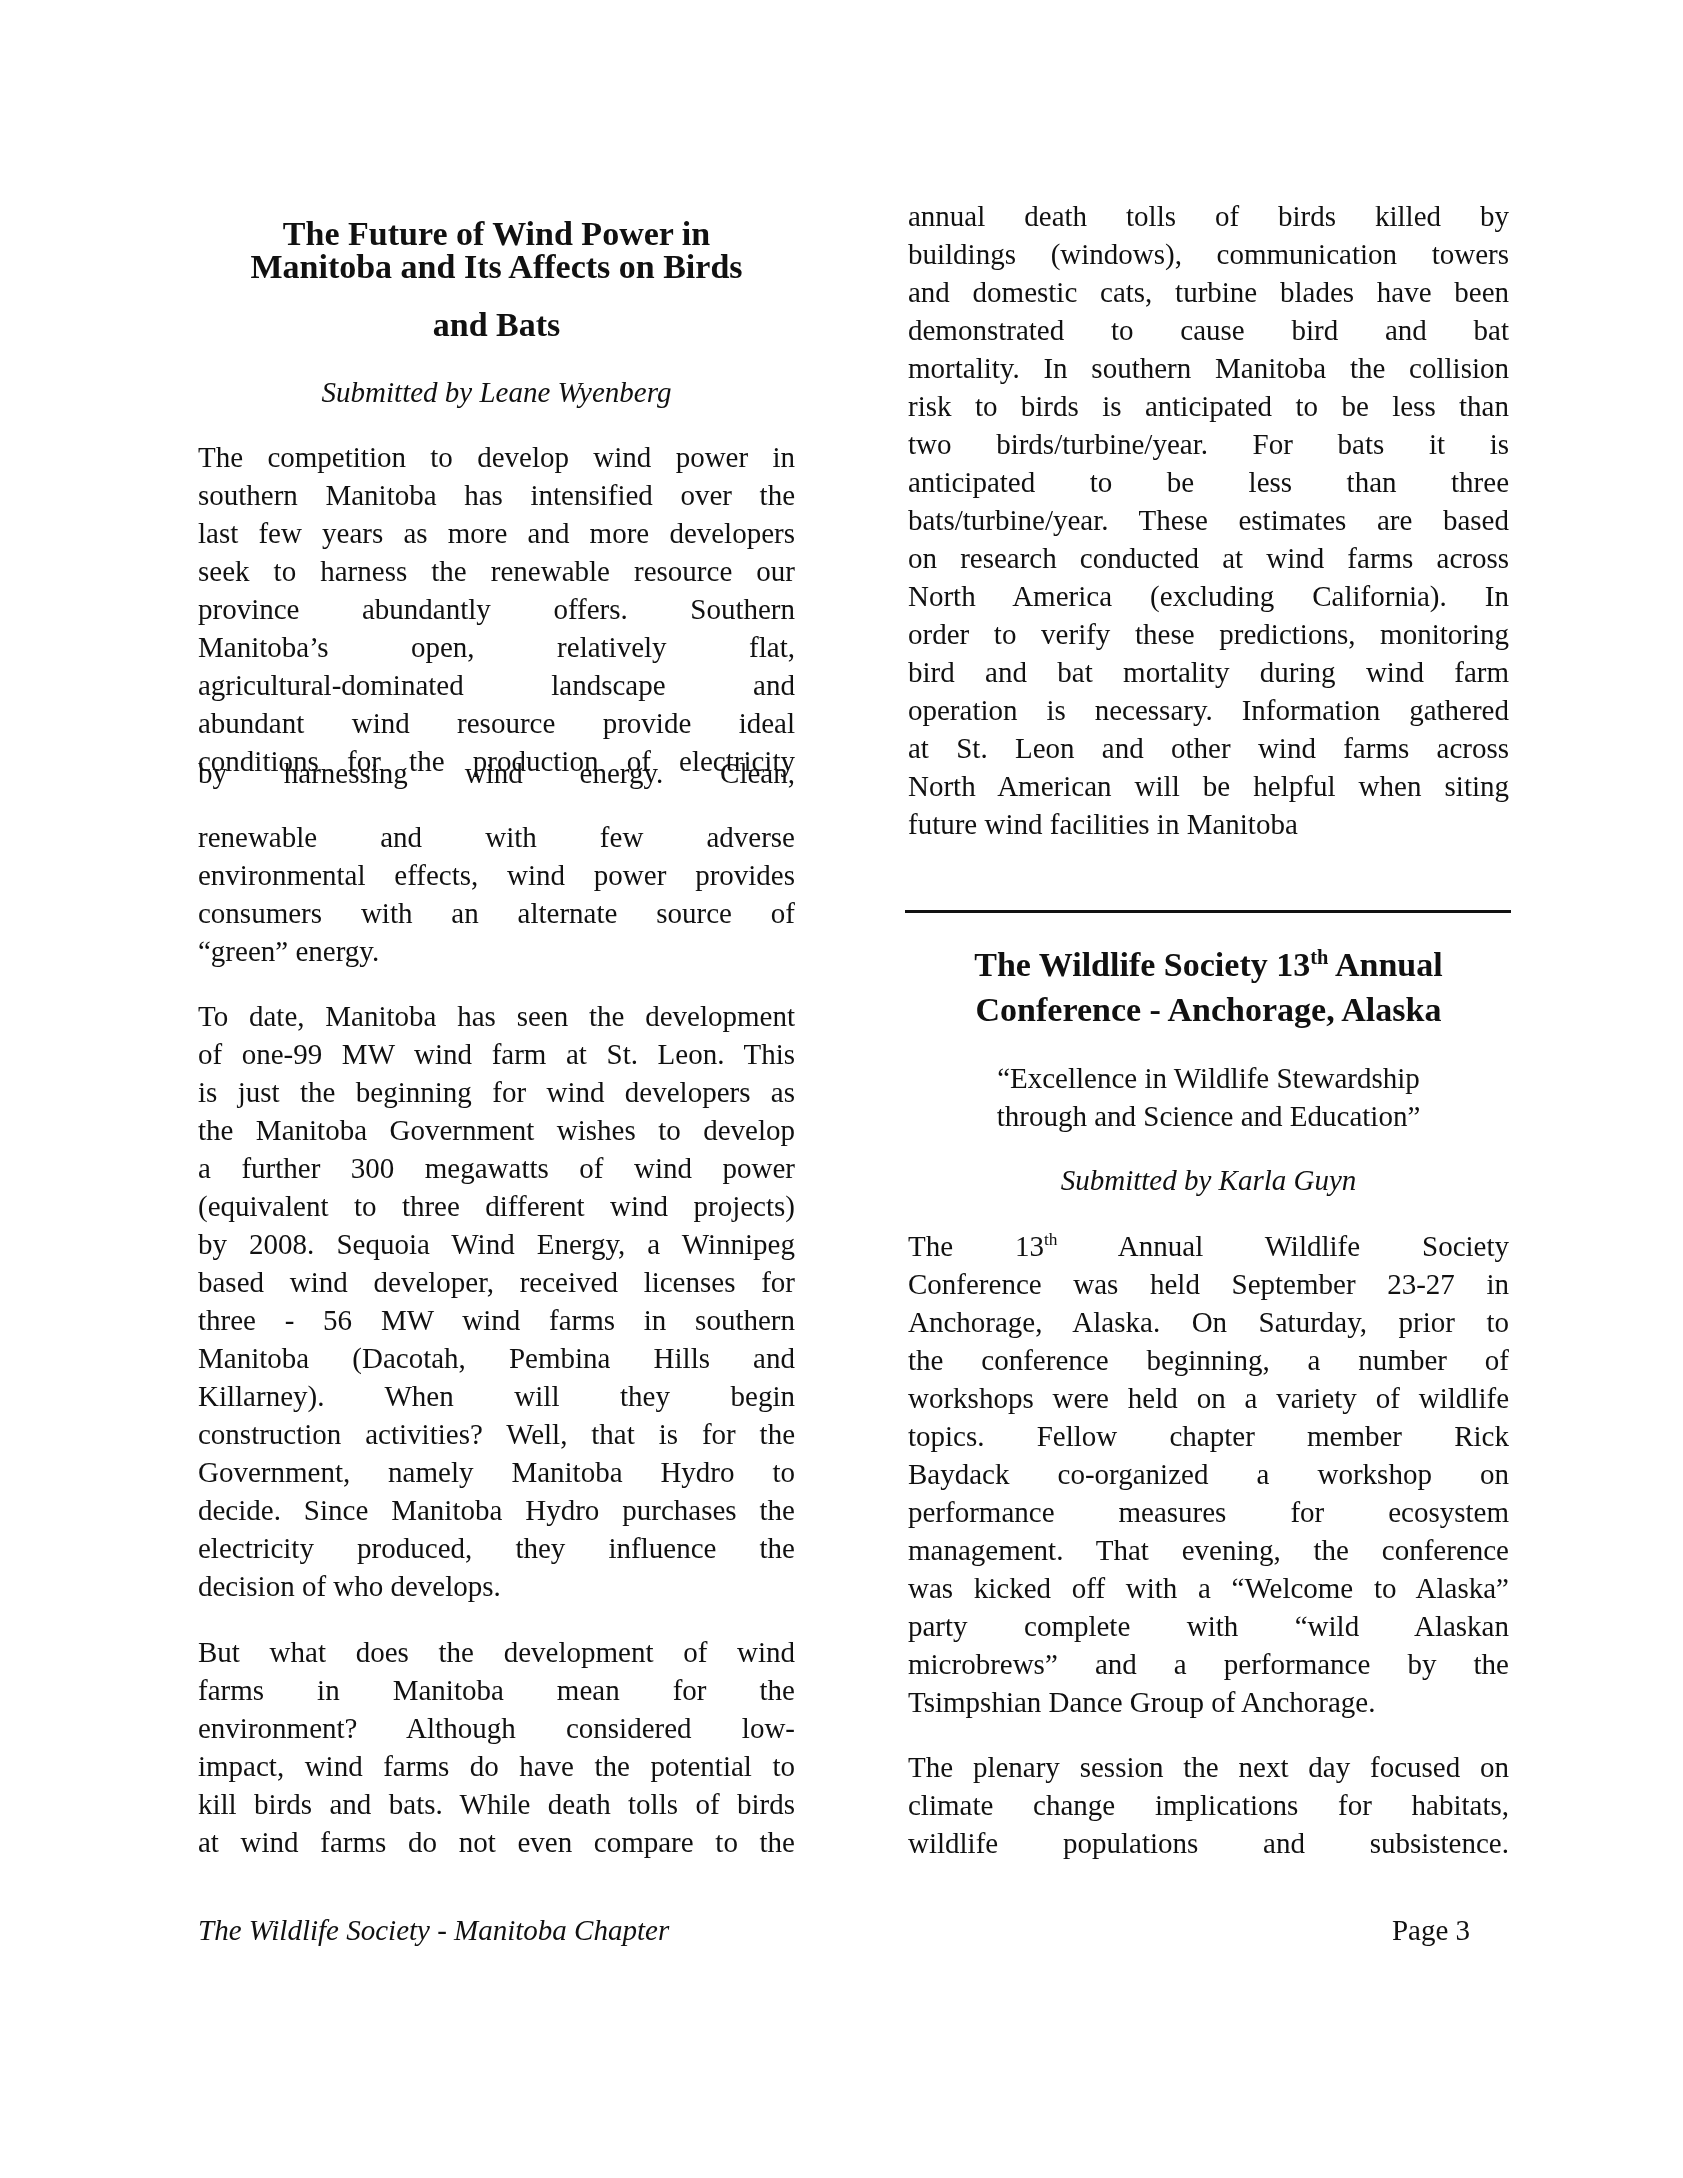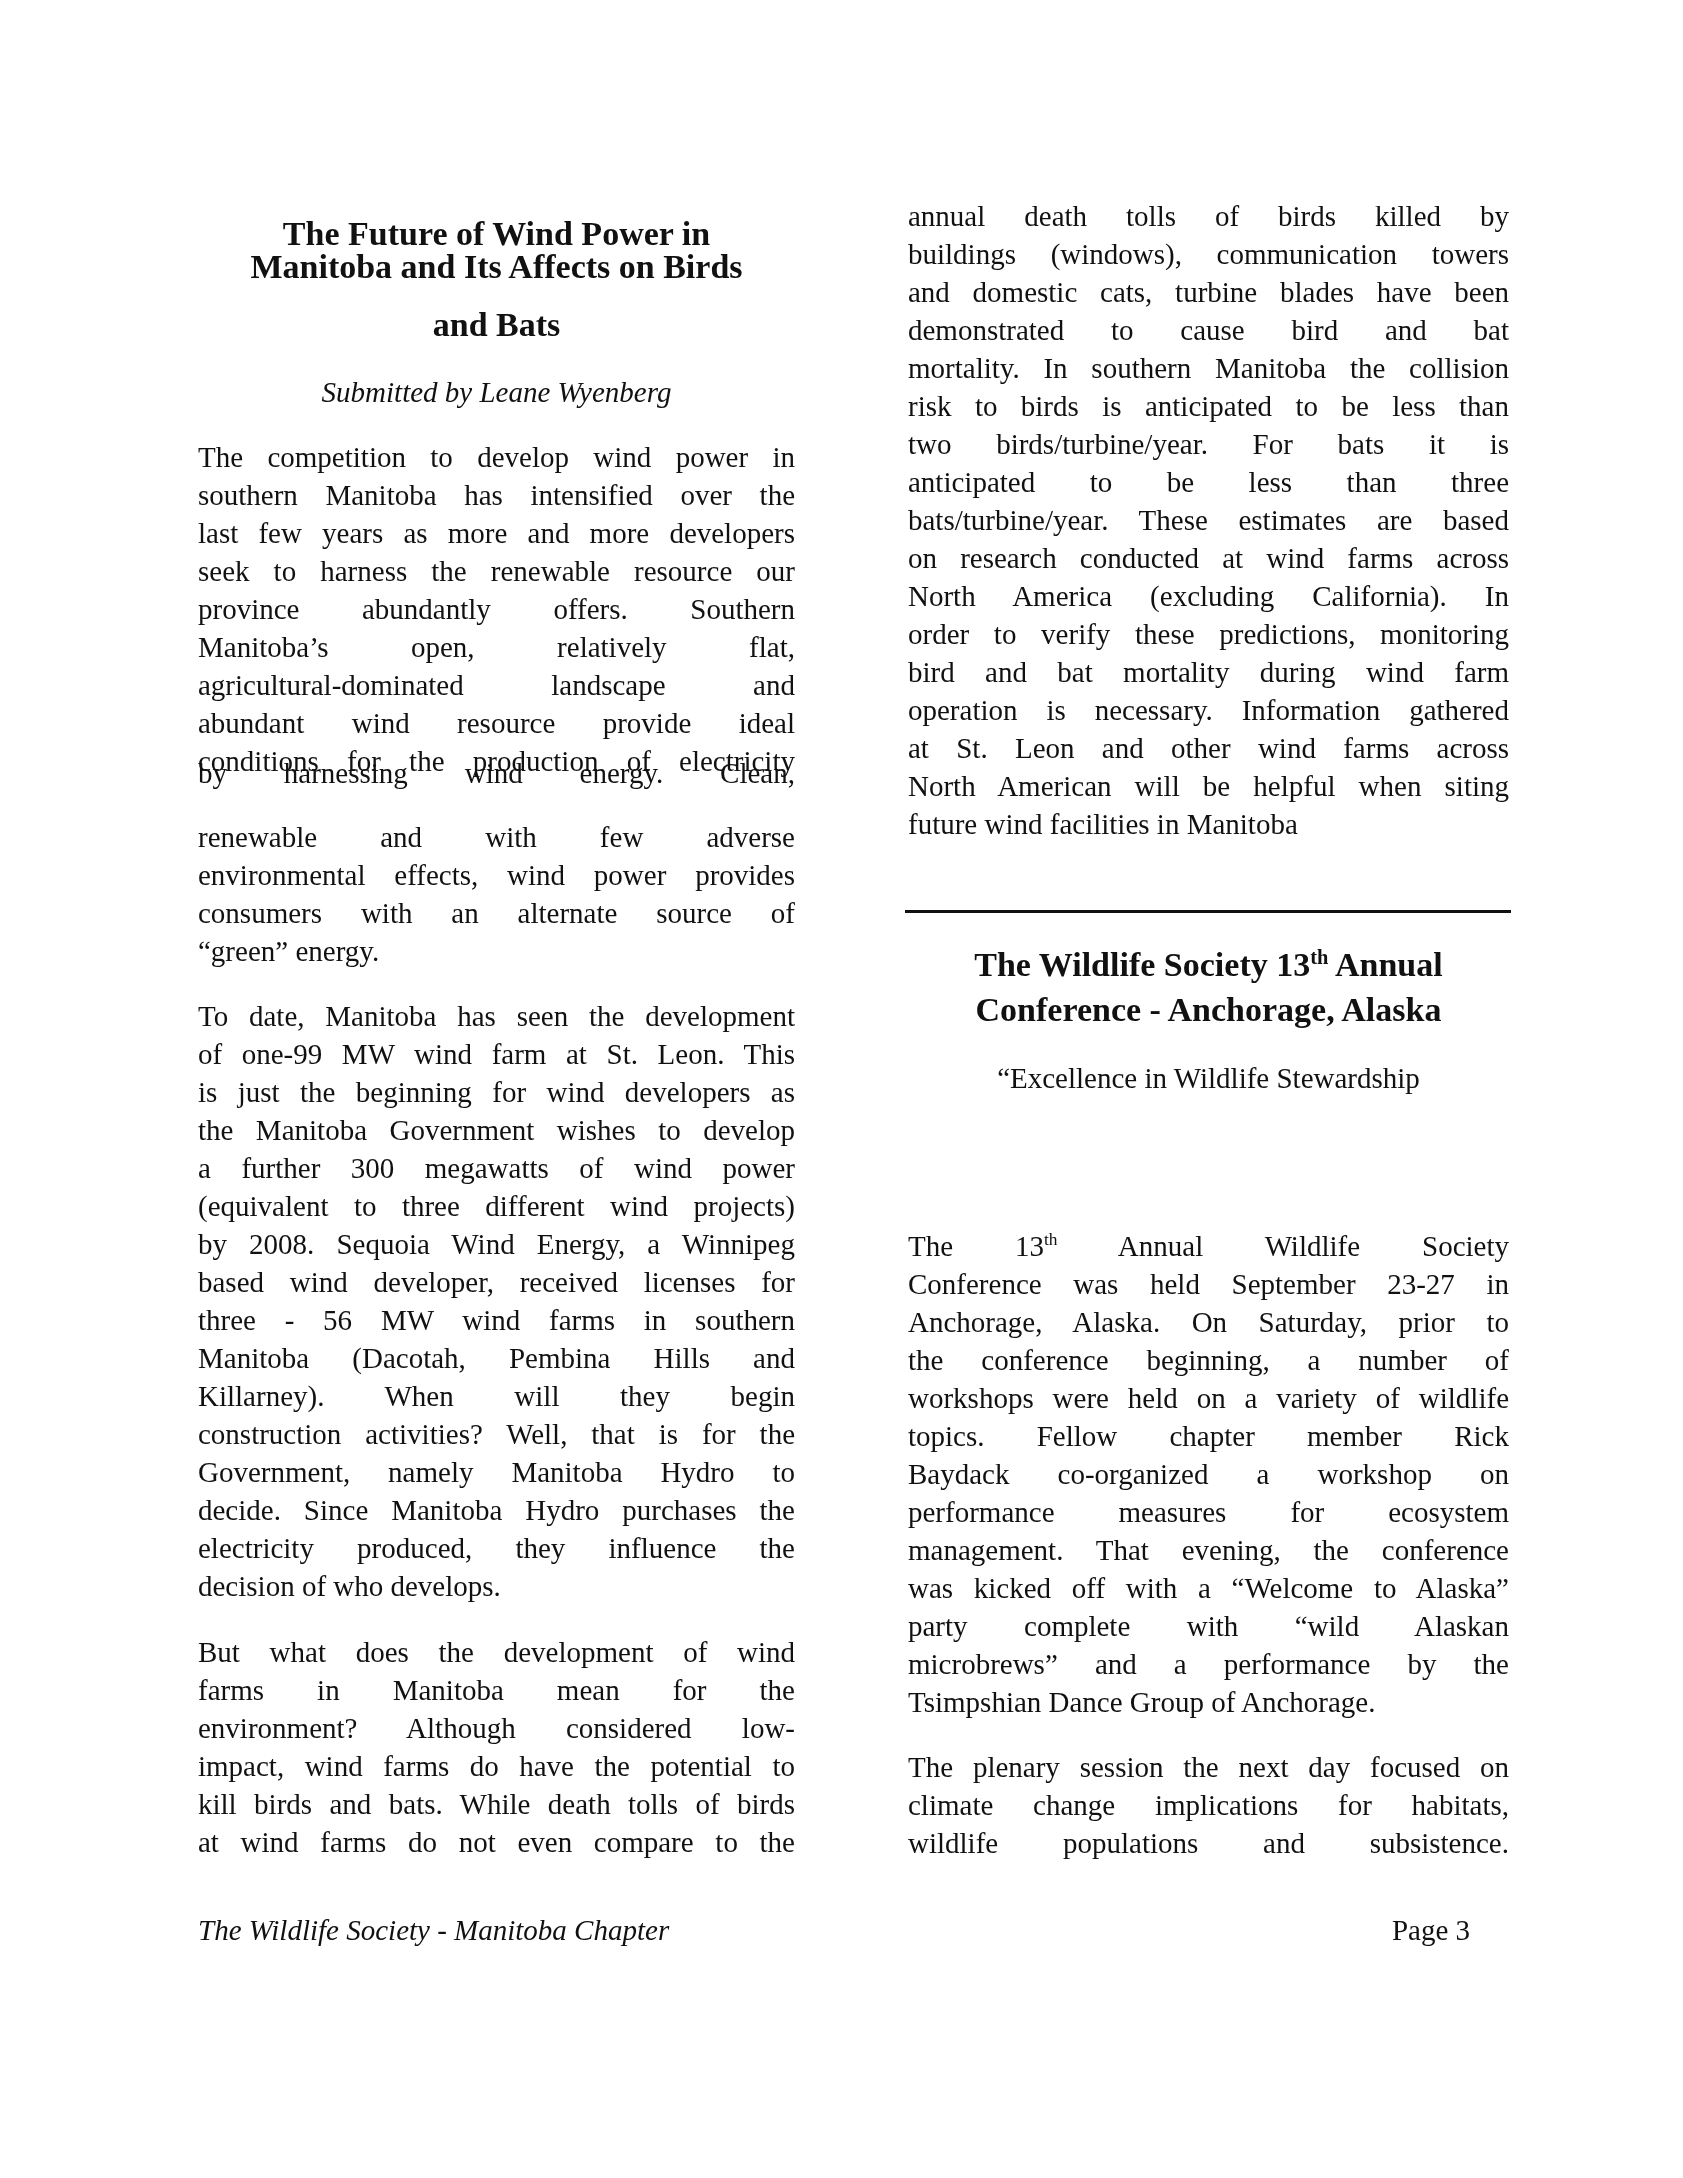--- a/index.html
+++ b/index.html
@@ -125,21 +125,23 @@
     </div>
 
     <div class="divider" style="top:910px"></div>
 
     <div class="title" style="top:942px">
       <span>The Wildlife Society 13</span><sup>th</sup><span> Annual</span>
     </div>
     <div class="title" style="top:987px">Conference - Anchorage, Alaska</div>
 
     <div class="subhead" style="top:1059px">“Excellence in Wildlife Stewardship</div>
+    <div class="subhead" style="top:1097px">through and Science and Education”</div>
 
+    <div class="byline" style="top:1161px">Submitted by Karla Guyn</div>
 
     <div>
       <div class="line" style="top:1227px">
         <span>The 13</span><sup>th</sup><span> Annual Wildlife Society</span>
       </div>
       <div class="line" style="top:1265px">Conference was held September 23-27 in</div>
       <div class="line" style="top:1303px">Anchorage, Alaska. On Saturday, prior to</div>
       <div class="line" style="top:1341px">the conference beginning, a number of</div>
       <div class="line" style="top:1379px">workshops were held on a variety of wildlife</div>
       <div class="line" style="top:1417px">topics.  Fellow chapter member Rick</div>

